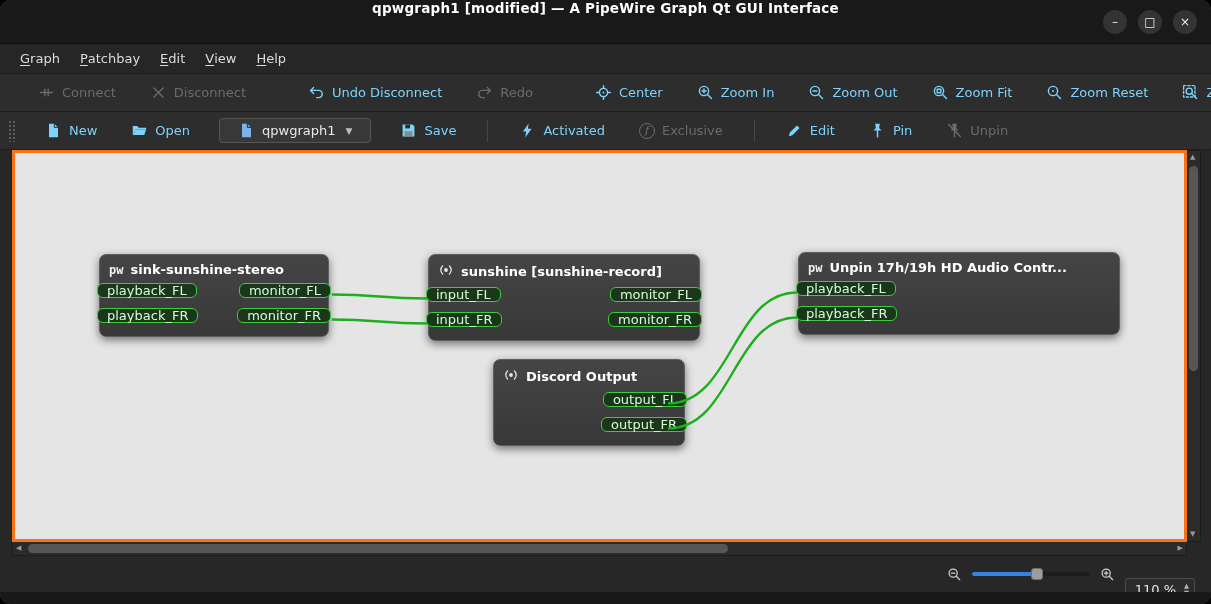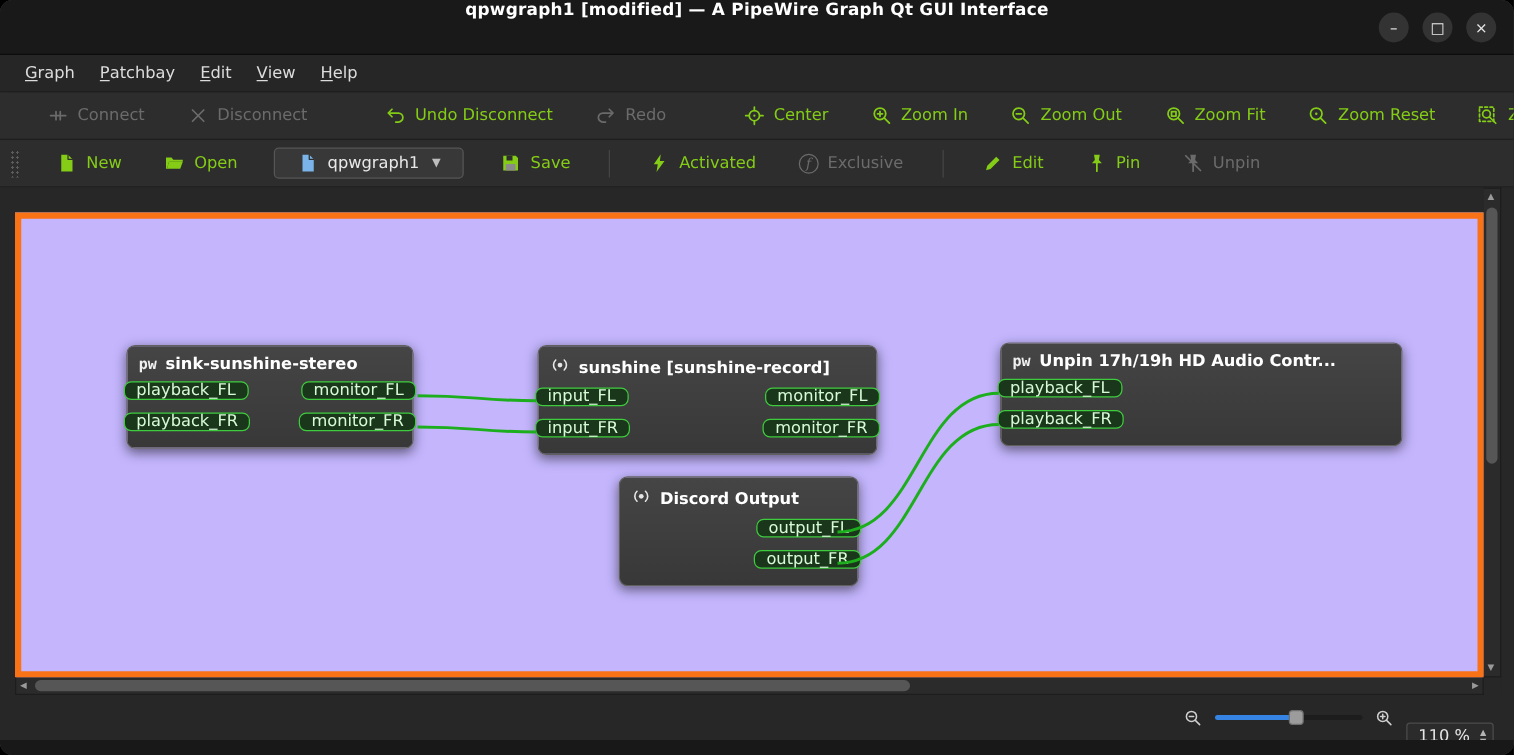--- a/index.html
+++ b/index.html
@@ -20,34 +20,34 @@
              border-bottom:1px solid #1e1e1e; flex:0 0 auto; }
   .menu-item { color:#dcdcdc; font-size:13px; padding:0 10px; display:flex; align-items:center; }
   .menu-item u { text-decoration:underline; text-underline-offset:2px; }
 
   
   .toolbar { height:38px; background:#2d2d2d; display:flex; align-items:center; padding:0 6px; gap:16px;
              border-bottom:1px solid #1f1f1f; flex:0 0 auto; }
   .tb-handle { width:7px; height:22px; margin:0 5px 0 2px;
                background-image:radial-gradient(#5d5d5d 1px, transparent 1.1px); background-size:4px 4px; }
   .tb-sep { width:1px; height:22px; background:#454545; margin:0 6px; }
-  .tb-btn { display:flex; align-items:center; gap:7px; color:#84cc16; font-size:13px; padding:5px 9px;
+  .tb-btn { display:flex; align-items:center; gap:7px; color:#7dd3fc; font-size:13px; padding:5px 9px;
             border-radius:4px; white-space:nowrap; }
   .tb-btn.disabled { color:#6b6b6b; }
   .tb-btn svg, .combo svg { display:block; }
   .combo { display:flex; align-items:center; gap:7px; background:#383838; border:1px solid #565656;
            border-radius:4px; padding:3px 18px; color:#e8e8e8; font-size:13px; margin:0 4px; }
   .combo .arrow { font-size:9px; color:#bdbdbd; margin-left:3px; }
   .circ-f { display:inline-flex; width:16px; height:16px; border:1.4px solid currentColor; border-radius:50%;
             align-items:center; justify-content:center; font-size:11px; font-style:italic; font-family:"DejaVu Serif",serif; }
 
   
   .main { flex:1 1 auto; min-height:0; display:grid; grid-template-columns:1fr 14px; grid-template-rows:1fr 14px;
           padding:0 10px 0 12px; background:#272727; }
-  .canvas { position:relative; background:#c4b5fd; border:5px solid #f97316; overflow:hidden;margin-top:20px; }
+  .canvas { position:relative; background:#e5e5e5; border:3px solid #f97316; overflow:hidden; }
   .wires { position:absolute; left:0; top:0; pointer-events:none; }
 
   .node { position:absolute; background:linear-gradient(#454545,#383838); border:1px solid #5f5f5f;
           border-radius:7px; box-shadow:0 3px 9px rgba(0,0,0,.5); padding:4px 0 7px; }
   .node-header { display:flex; align-items:center; gap:7px; padding:3px 9px 6px; color:#ffffff;
                  font-weight:bold; font-size:13px; white-space:nowrap; overflow:hidden; }
   .pw-badge { font-family:"DejaVu Sans Mono",monospace; font-size:12px; font-weight:bold; color:#f0f0f0; }
   .node-ports { display:flex; flex-direction:column; gap:4px; padding:0 1px; }
   .port-row { display:flex; height:21px; }
   .port { display:flex; align-items:center; padding:0 9px; font-size:13px; height:15px; border-radius:6px;

